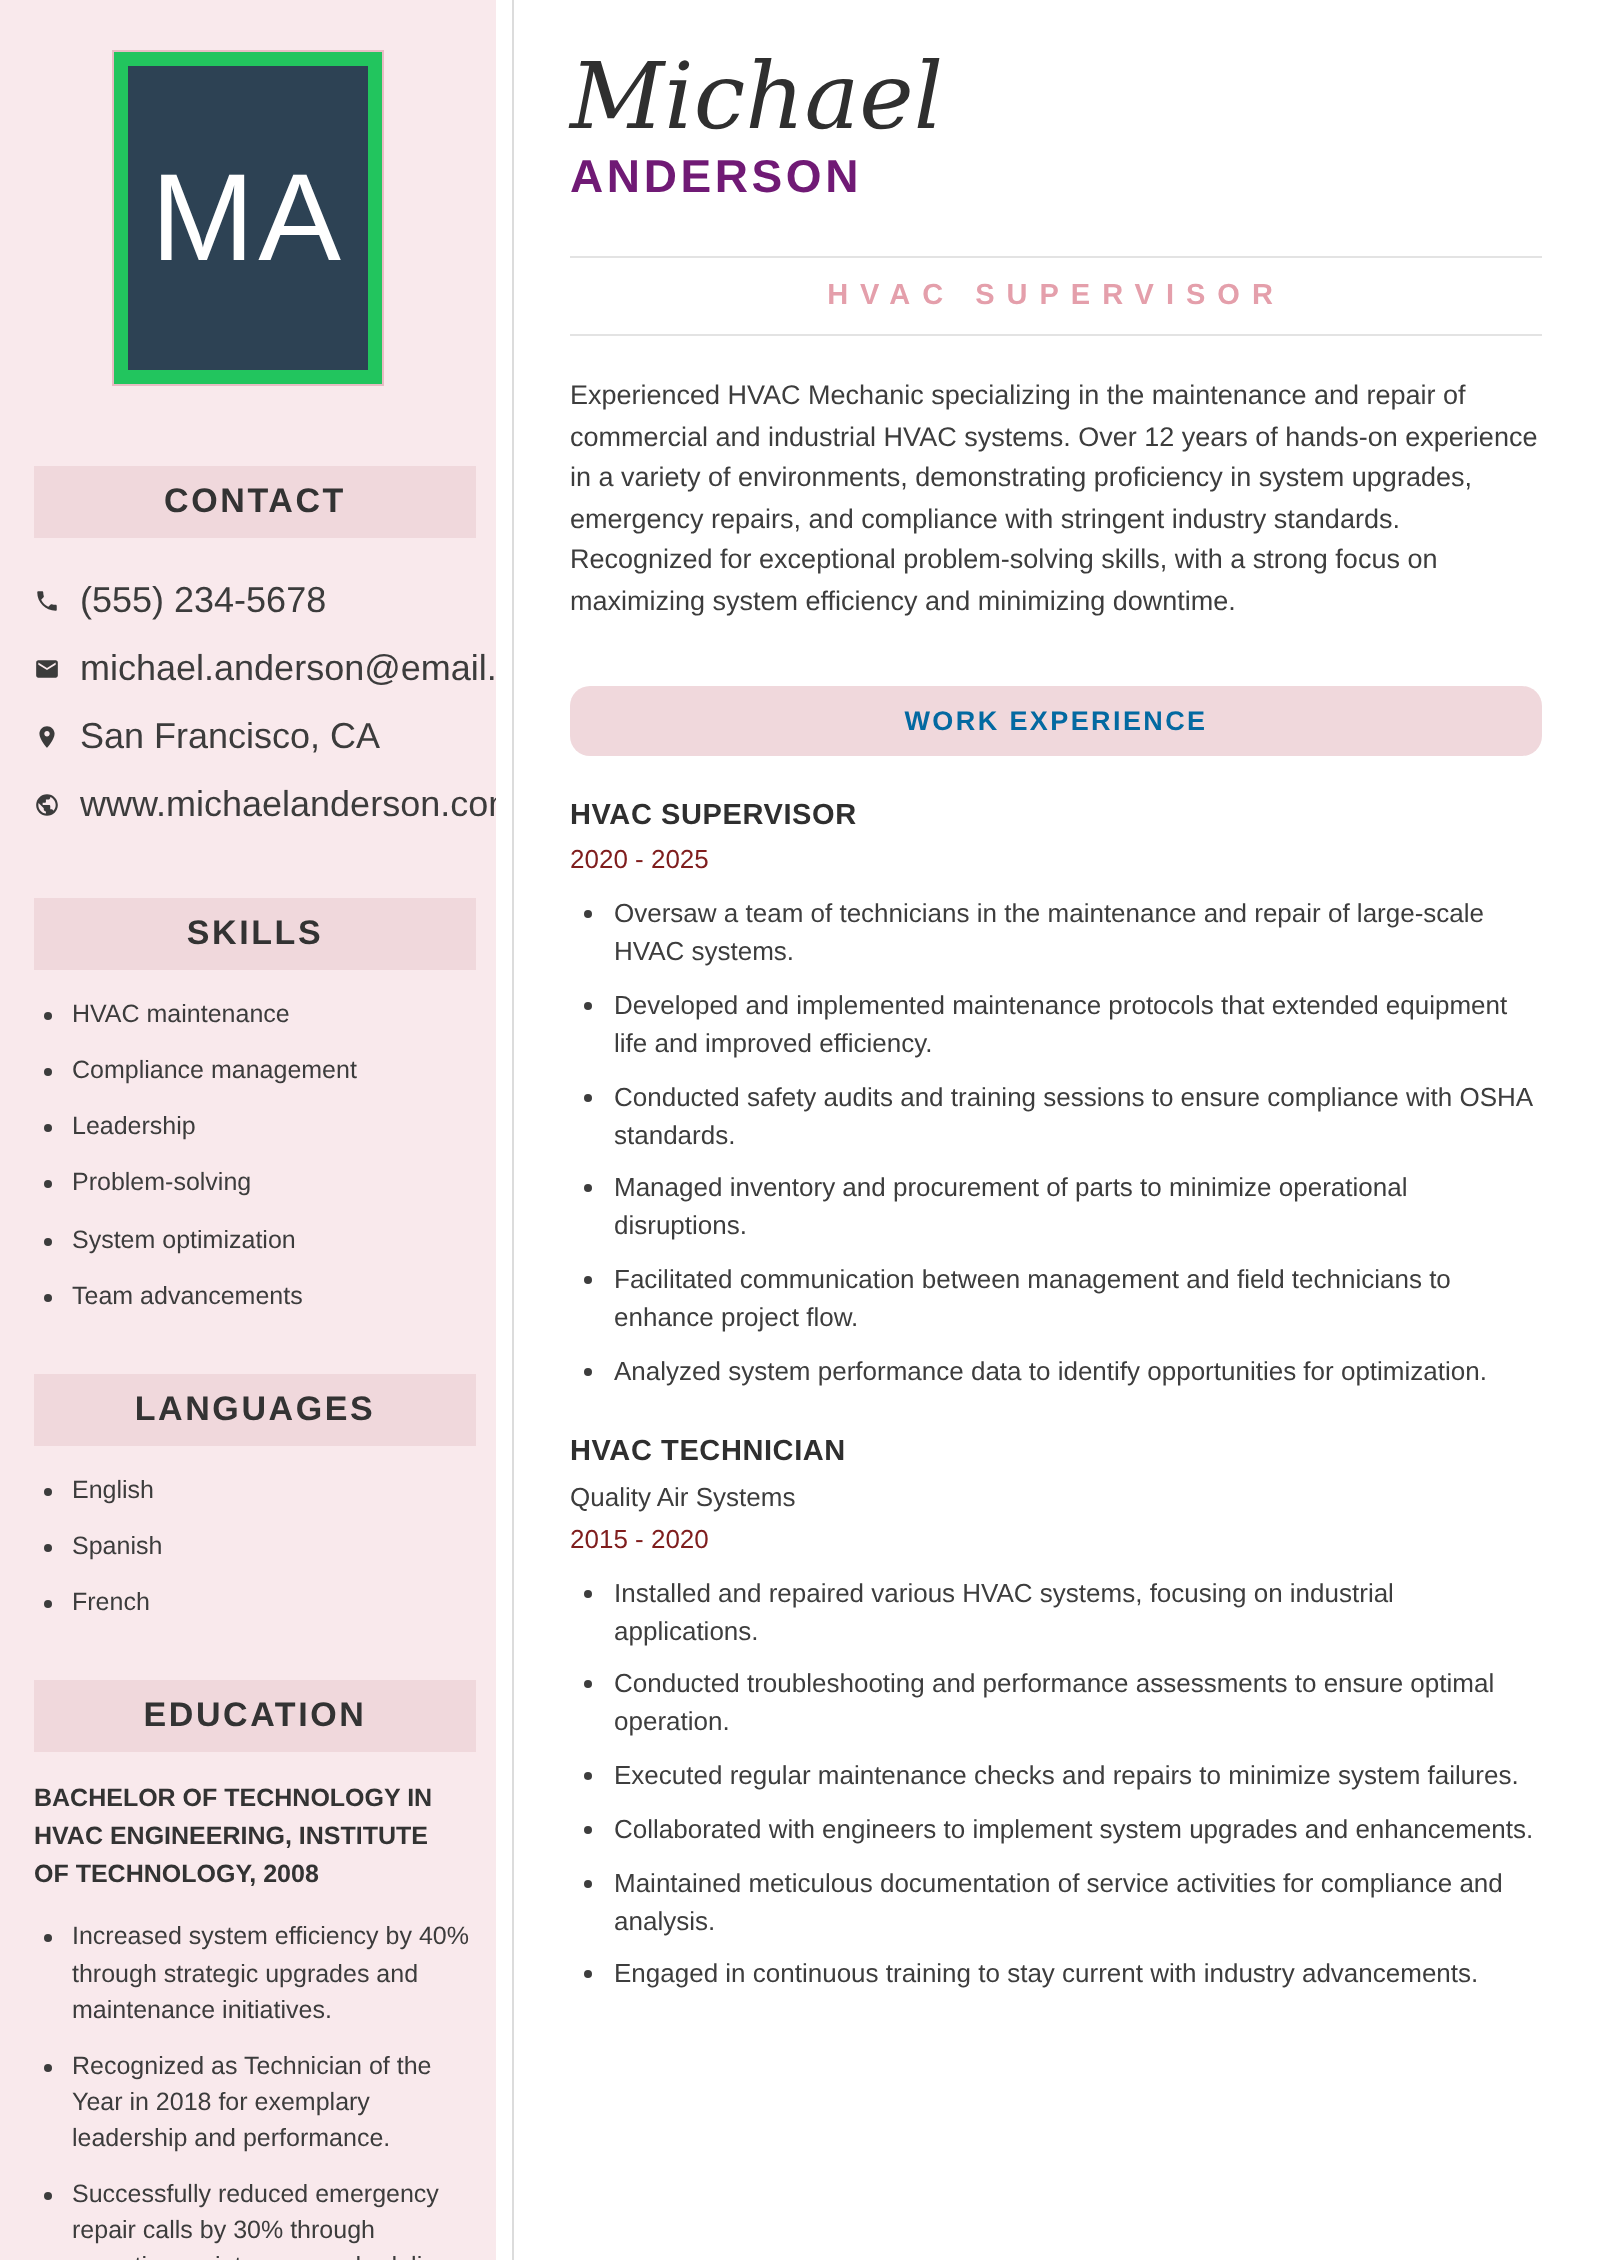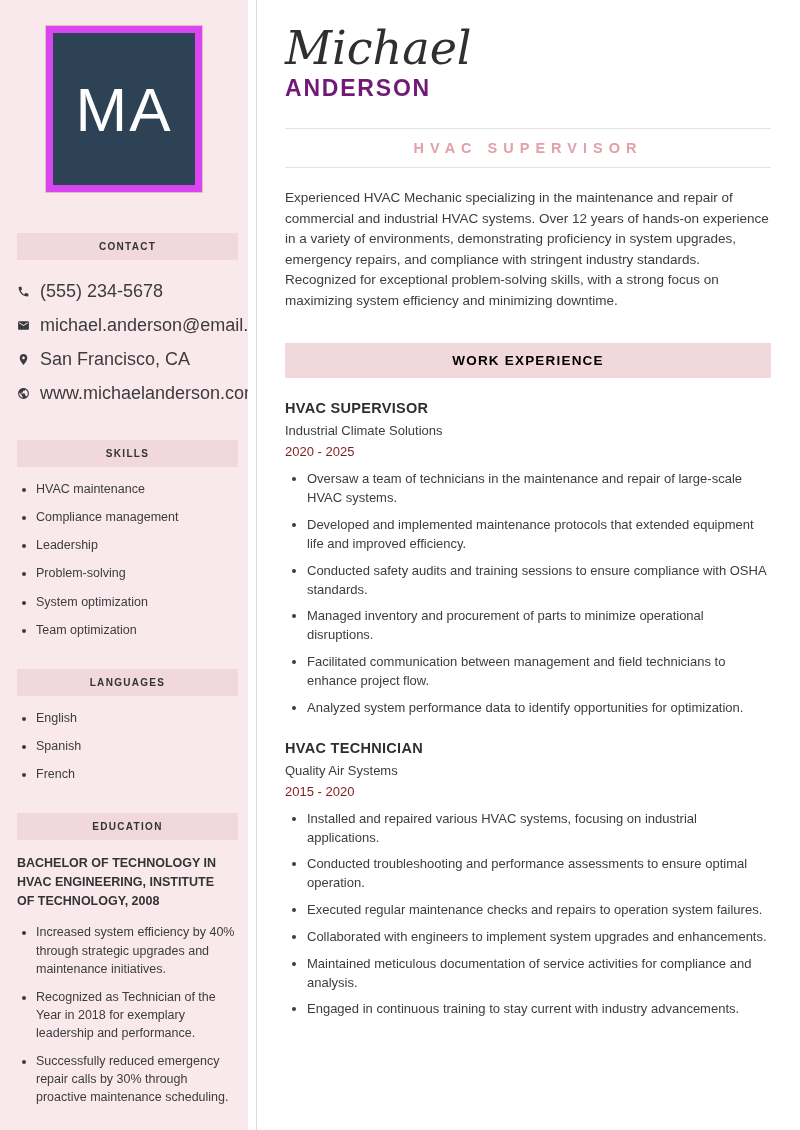--- a/index.html
+++ b/index.html
@@ -1,43 +1,43 @@
 <!DOCTYPE html>
 <html><head>
 <meta charset="utf-8">
 <style>
   html,body{margin:0;padding:0;background:#ffffff;}
   body{width:800px;font-family:"Liberation Sans",sans-serif;color:#3c3c3c;-webkit-font-smoothing:antialiased;}
   .page{display:flex;width:800px;min-height:1130px;box-sizing:border-box;}
 
   
   .sidebar{width:248px;flex:0 0 248px;background:#f9e9ec;box-sizing:border-box;padding:25px 0 30px;}
-  .avatar-frame{width:158px;height:168px;margin:0 auto;background:#d946ef;border:1px solid #e8bcc4;box-sizing:border-box;padding:7px;}
+  .avatar-frame{width:136px;height:168px;margin:0 auto;background:#22c55e;border:1px solid #e8bcc4;box-sizing:border-box;padding:7px;}
   .avatar-box{width:100%;height:100%;background:#2d4254;display:flex;align-items:center;justify-content:center;}
   .avatar-initials{color:#ffffff;font-size:62px;letter-spacing:2px;font-weight:400;}
-  .section-header{background:#f0d8dc;margin:30px 10px 0 17px;padding:8px 0;text-align:center;font-weight:bold;font-size:10px;letter-spacing:1.3px;color:#333333;}
+  .section-header{background:#f0d8dc;margin:30px 10px 0 17px;padding:8px 0;text-align:center;font-weight:bold;font-size:17px;letter-spacing:1.3px;color:#333333;}
   .section-header.first{margin-top:40px;}
   .contact-list{list-style:none;margin:14px 0 0;padding:0;}
   .contact-item{display:flex;align-items:center;gap:10px;padding:6.5px 10px 6.5px 17px;font-size:18px;color:#3c3c3c;}
   .cicon{width:13px;height:13px;flex:0 0 13px;display:inline-flex;}
   .cicon svg{width:13px;height:13px;fill:#3b3b3b;}
   .bullet-list{margin:13px 10px 0 0;padding-left:36px;font-size:12.5px;color:#3c3c3c;}
   .bullet-list li{margin-bottom:10px;line-height:1.45;}
   .edu-text{margin:14px 14px 0 17px;font-weight:bold;font-size:12.5px;line-height:1.5;color:#333333;}
 
   
   .gutter{width:8px;flex:0 0 8px;background:#ffffff;}
 
   
   .main{flex:1;border-left:1px solid #dcdcdc;box-sizing:border-box;padding:24px 29px 40px 28px;background:#ffffff;}
   .first-name{font-family:"DejaVu Serif",serif;font-style:italic;font-weight:500;font-size:46px;color:#2f2f2f;margin:0;line-height:1.05;}
   .last-name{font-size:23px;letter-spacing:1.8px;font-weight:bold;color:#701a75;margin:3px 0 0;}
   .title-band{margin-top:26px;border-top:1px solid #e3e3e3;border-bottom:1px solid #e3e3e3;text-align:center;padding:11px 0;color:#e49fab;font-weight:bold;font-size:14.5px;letter-spacing:6px;}
   .summary{margin:20px 0 0;font-size:13.5px;line-height:1.52;color:#3d3d3d;}
-  .exp-header{margin-top:32px;background:#f0d8dc;text-align:center;padding:10px 0;font-weight:bold;font-size:13.5px;letter-spacing:1.2px;color:#000000;}
+  .exp-header{margin-top:32px;background:#f0d8dc;text-align:center;padding:10px 0;font-weight:bold;font-size:13.5px;letter-spacing:1.2px;color:#0369a1;border-radius:10px;}
   .job{margin-top:22px;}
   .job-title{margin:0;font-size:14.5px;font-weight:bold;color:#2f2f2f;letter-spacing:.3px;}
   .company{margin-top:7px;font-size:13px;color:#3d3d3d;}
   .dates{margin-top:6px;font-size:13px;color:#7f1d1d;}
   .job-bullets{margin:11px 0 0;padding-left:22px;font-size:13px;color:#3d3d3d;}
   .job-bullets li{margin-bottom:8px;line-height:1.45;}
 </style>
 </head>
 <body>
 
@@ -87,21 +87,21 @@
       </li>
     </ul>
 
     <div class="section-header">SKILLS</div>
     <ul class="bullet-list">
         <li>HVAC maintenance</li>
         <li>Compliance management</li>
         <li>Leadership</li>
         <li>Problem-solving</li>
         <li>System optimization</li>
-        <li>Team optimization</li>
+        <li>Team advancements</li>
       </ul>
 
     <div class="section-header">LANGUAGES</div>
     <ul class="bullet-list">
         <li>English</li>
         <li>Spanish</li>
         <li>French</li>
       </ul>
 
     <div class="section-header">EDUCATION</div>
@@ -123,40 +123,39 @@
     <h2 class="last-name">ANDERSON</h2>
 
     <div class="title-band">HVAC SUPERVISOR</div>
 
     <p class="summary">Experienced HVAC Mechanic specializing in the maintenance and repair of commercial and industrial HVAC systems. Over 12 years of hands-on experience in a variety of environments, demonstrating proficiency in system upgrades, emergency repairs, and compliance with stringent industry standards. Recognized for exceptional problem-solving skills, with a strong focus on maximizing system efficiency and minimizing downtime.</p>
 
     <div class="exp-header">WORK EXPERIENCE</div>
 
     <section class="job">
       <h3 class="job-title">HVAC SUPERVISOR</h3>
-      <div class="company">Industrial Climate Solutions</div>
       <div class="dates">2020 - 2025</div>
       <ul class="job-bullets">
           <li>Oversaw a team of technicians in the maintenance and repair of large-scale HVAC systems.</li>
           <li>Developed and implemented maintenance protocols that extended equipment life and improved efficiency.</li>
           <li>Conducted safety audits and training sessions to ensure compliance with OSHA standards.</li>
           <li>Managed inventory and procurement of parts to minimize operational disruptions.</li>
           <li>Facilitated communication between management and field technicians to enhance project flow.</li>
           <li>Analyzed system performance data to identify opportunities for optimization.</li>
         </ul>
     </section>
 
     <section class="job">
       <h3 class="job-title">HVAC TECHNICIAN</h3>
       <div class="company">Quality Air Systems</div>
       <div class="dates">2015 - 2020</div>
       <ul class="job-bullets">
           <li>Installed and repaired various HVAC systems, focusing on industrial applications.</li>
           <li>Conducted troubleshooting and performance assessments to ensure optimal operation.</li>
-          <li>Executed regular maintenance checks and repairs to operation system failures.</li>
+          <li>Executed regular maintenance checks and repairs to minimize system failures.</li>
           <li>Collaborated with engineers to implement system upgrades and enhancements.</li>
           <li>Maintained meticulous documentation of service activities for compliance and analysis.</li>
           <li>Engaged in continuous training to stay current with industry advancements.</li>
         </ul>
     </section>
 
   </main>
 </div>
 
 </body></html>

